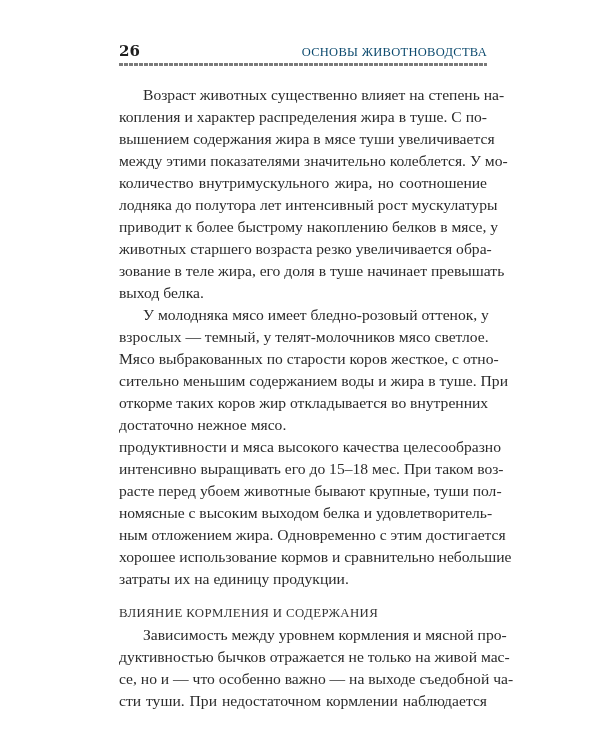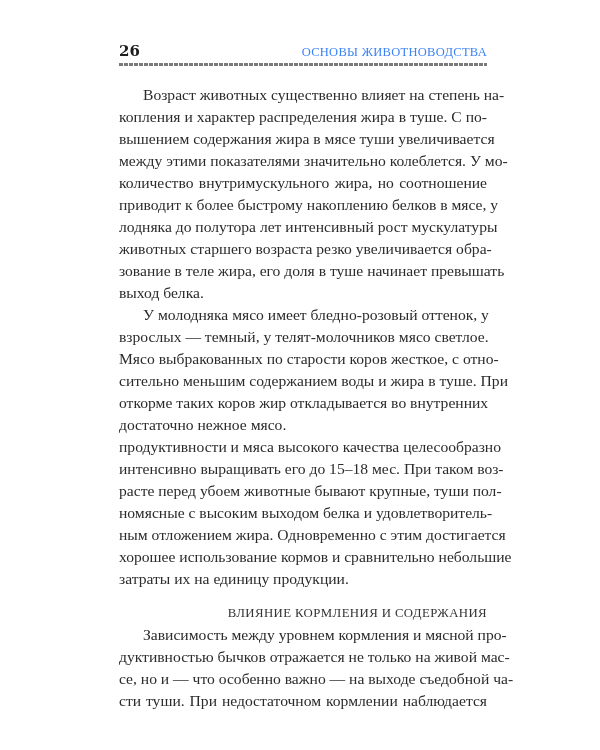--- a/index.html
+++ b/index.html
@@ -31,21 +31,21 @@
       font-family: "DejaVu Serif", serif;
       font-weight: bold;
       font-size: 15px;
       color: #1e1e1e;
       line-height: 18px;
     }
     .running-title {
       font-family: "Liberation Serif", serif;
       font-size: 12.5px;
       letter-spacing: 0.3px;
-      color: #3b82f6;
+      color: #0c4a6e;
       line-height: 16px;
     }
     .rule {
       margin-top: 3px;
       height: 3px;
       background-image: repeating-linear-gradient(
         to right,
         #7a7a7a 0px, #7a7a7a 4px,
         transparent 4px, transparent 5px
       );
@@ -68,21 +68,21 @@
     .line.last {
       text-align-last: left;
     }
     .line.indent {
       text-indent: 24px;
     }
     .section-heading {
       font-family: "Liberation Serif", serif;
       font-size: 12.8px;
       letter-spacing: 0.4px;
-      text-align: right;
+      text-align: left;
       color: #333333;
       height: 22px;
       line-height: 22px;
       margin-top: 12px;
     }
   </style>
 </head>
 <body>
 
 <div class="page">
@@ -94,22 +94,22 @@
   <div class="rule"></div>
 
   <div class="body-text">
 
     <div>
       <span class="line indent">Возраст животных существенно влияет на степень на-</span>
       <span class="line">копления и характер распределения жира в туше. С по-</span>
       <span class="line">вышением содержания жира в мясе туши увеличивается</span>
       <span class="line">между этими показателями значительно колеблется. У мо-</span>
       <span class="line">количество внутримускульного жира, но соотношение</span>
+      <span class="line">лодняка до полутора лет интенсивный рост мускулатуры</span>
       <span class="line">приводит к более быстрому накоплению белков в мясе, у</span>
-      <span class="line">лодняка до полутора лет интенсивный рост мускулатуры</span>
       <span class="line">животных старшего возраста резко увеличивается обра-</span>
       <span class="line">зование в теле жира, его доля в туше начинает превышать</span>
       <span class="line last">выход белка.</span>
     </div>
 
     <div>
       <span class="line indent">У молодняка мясо имеет бледно-розовый оттенок, у</span>
       <span class="line">взрослых — темный, у телят-молочников мясо светлое.</span>
       <span class="line">Мясо выбракованных по старости коров жесткое, с отно-</span>
       <span class="line">сительно меньшим содержанием воды и жира в туше. При</span>

